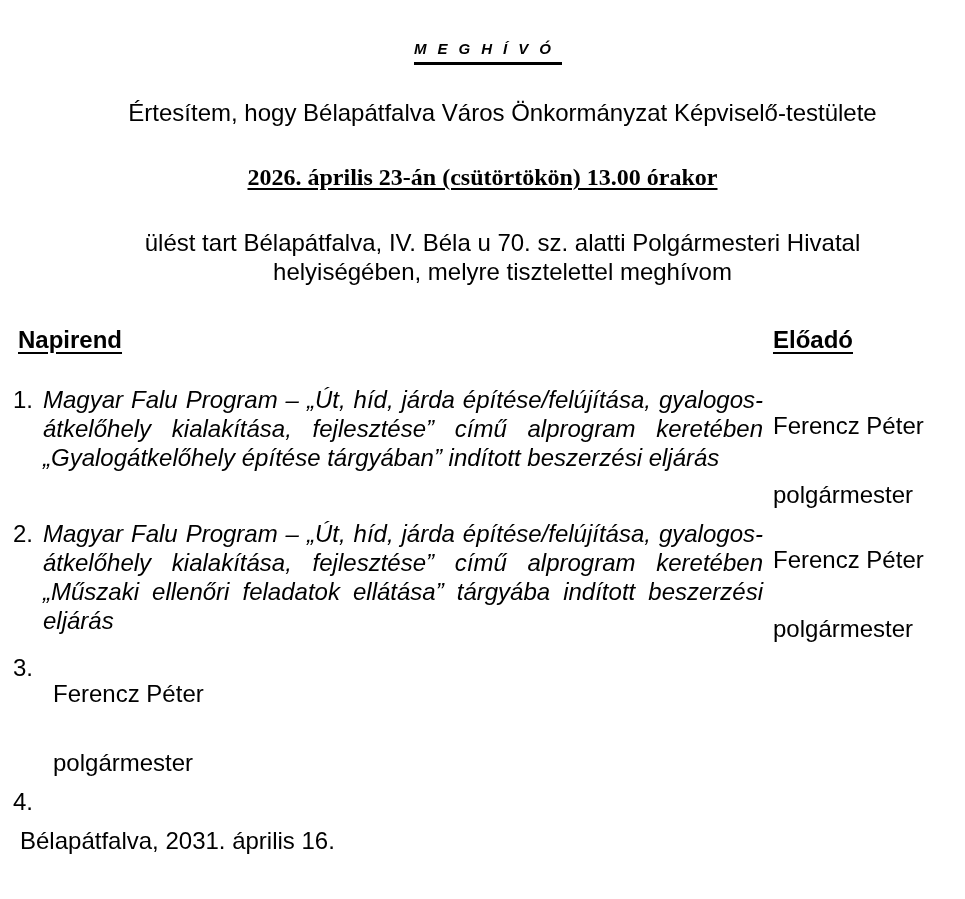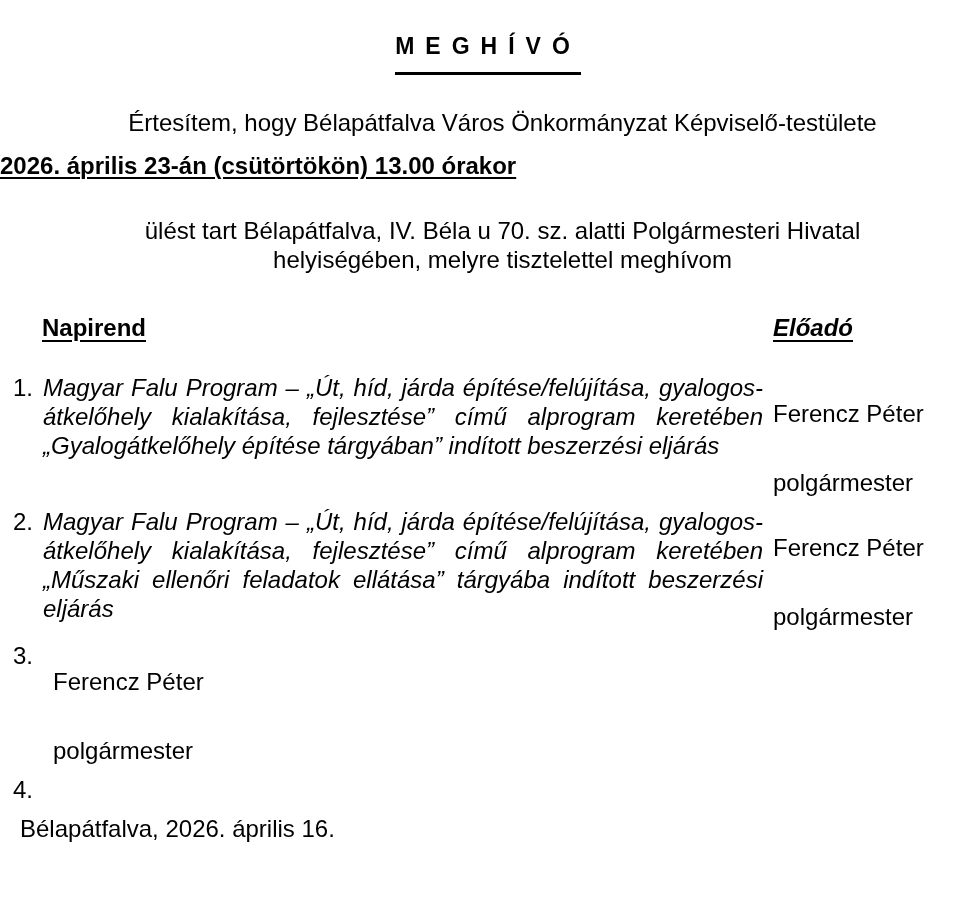--- a/index.html
+++ b/index.html
@@ -12,57 +12,57 @@
     font-family: "Liberation Sans", "DejaVu Sans", sans-serif;
     font-size: 24px;
     line-height: 29px;
   }
   p { margin: 0; padding-left: 40px; }
   .center { text-align: center; }
 
   .title-wrap { text-align: center; margin-top: 31px; }
   .title-text {
     display: inline-block;
-    font-size: 23px;
+    font-size: 15px;
     font-weight: bold;
     letter-spacing: 11px;
     margin-right: -11px;
     border-bottom: 3px solid #000;
-    padding-bottom: 12px;
+    padding-bottom: 0;
     line-height: 27px;
+    font-style: italic;
   }
 
   .intro { margin-top: 33px; }
 
-  .datetime-wrap { text-align: left; margin-top: 14px; }
+  .datetime-wrap { text-align: center; margin-top: 36px; font-family: Liberation Serif, serif; }
   .datetime {
     font-weight: bold;
     text-decoration: underline;
     text-decoration-thickness: 2px;
     text-underline-offset: 3px;
   }
 
   .session { margin-top: 27px; }
 
   .location { margin: 36px auto 0; max-width: 910px; text-align: center; }
 
   .headers-row {
     display: flex;
     margin-top: 39px;
-    padding-left: 30px;
+    padding-left: 18px;
     padding-right: 112px;
-    margin-left: 12px;
   }
   .col-head {
     font-weight: bold;
     text-decoration: underline;
     text-decoration-thickness: 2px;
     text-underline-offset: 4px;
   }
-  .presenter-head { margin-left: auto; font-style: italic; }
+  .presenter-head { margin-left: auto; }
 
   .agenda { margin-top: 31px; padding-left: 13px; }
   .agenda-row { display: flex; align-items: flex-start; margin-bottom: 10px; }
   .item-num { flex: 0 0 30px; }
   .item-text { flex: 0 0 720px; text-align: justify; font-style: italic; }
   .presenter { margin-left: 10px; margin-top: -14px; }
   .presenter div { white-space: nowrap; margin-top: 40px; }
 
   .city-date { margin-top: 6px; padding-left: 20px; }
 
@@ -122,20 +122,20 @@
     <div class="agenda-row">
       <span class="item-num">4.</span>
       <div class="presenter">
         <div></div>
         <div></div>
       </div>
     </div>
 
   </div>
 
-  <p class="city-date">Bélapátfalva, 2026. április 16.</p>
+  <p class="city-date">Bélapátfalva, 2031. április 16.</p>
 
   <div class="signature">
     <div>Ferencz Péter sk.</div>
     <div>polgármester</div>
   </div>
 
 </div>
 
 </body></html>

